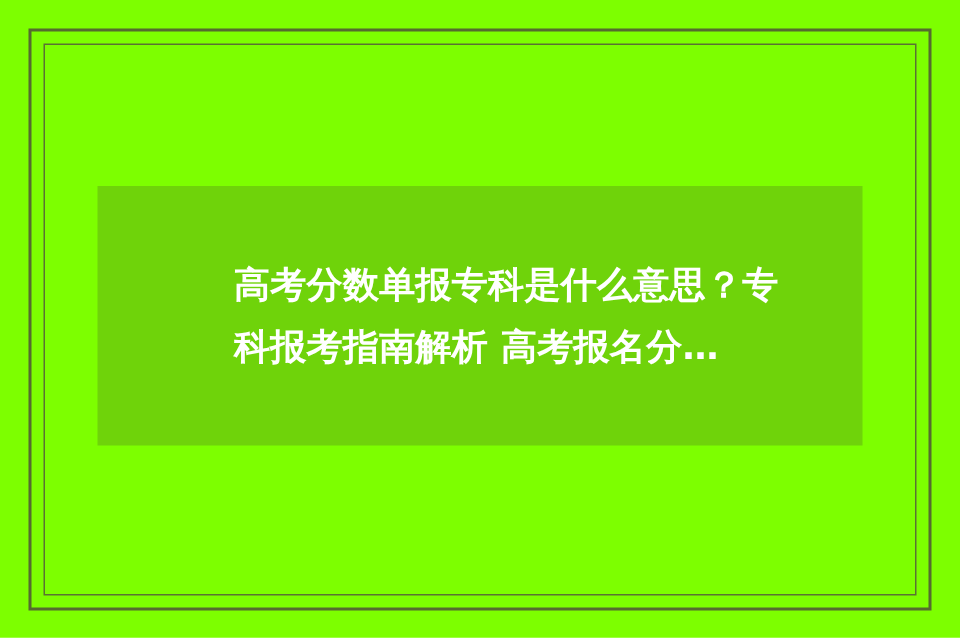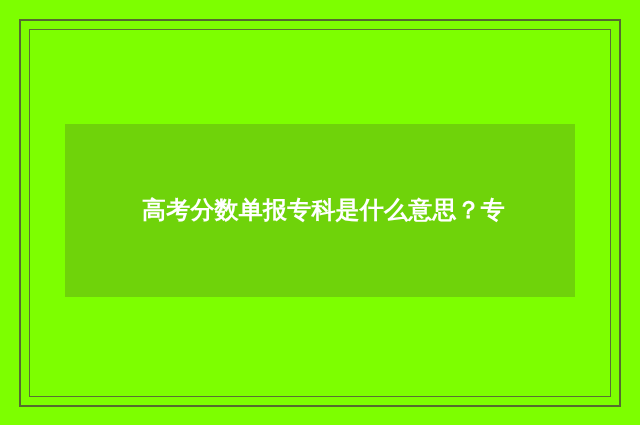--- a/index.html
+++ b/index.html
@@ -61,36 +61,37 @@
     align-items: flex-start;
     padding: 0 60px 0 75px;
   }
 
   .headline {
     color: #ffffff;
     font-size: 24px;
     font-weight: bold;
     line-height: 41px;
     letter-spacing: 0.2px;
-    margin: 2px;
+    margin: 16px;
     text-align: left;
     white-space: nowrap;
   }
 
   .headline-line {
     display: block;
   }
 </style>
 </head>
 <body>
 
 <div id="canvas">
 
   <div class="frame-outer"></div>
   <div class="frame-inner"></div>
 
   <div class="content-panel">
     <div class="headline">
       <span class="headline-line">高考分数单报专科是什么意思？专</span>
+      <span class="headline-line">科报考指南解析 高考报名分…</span>
     </div>
   </div>
 
 </div>
 
 </body></html>

